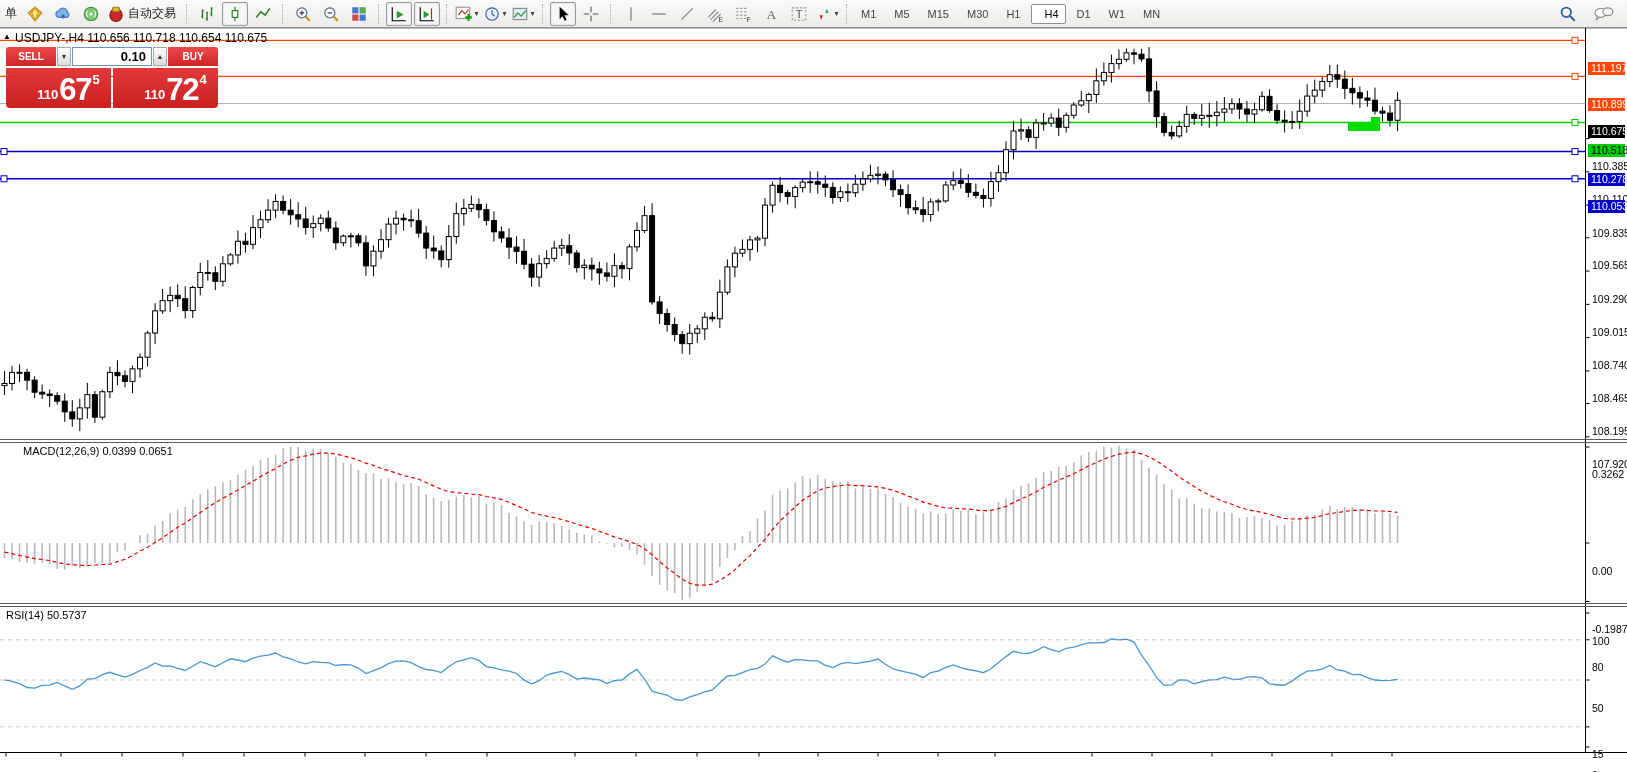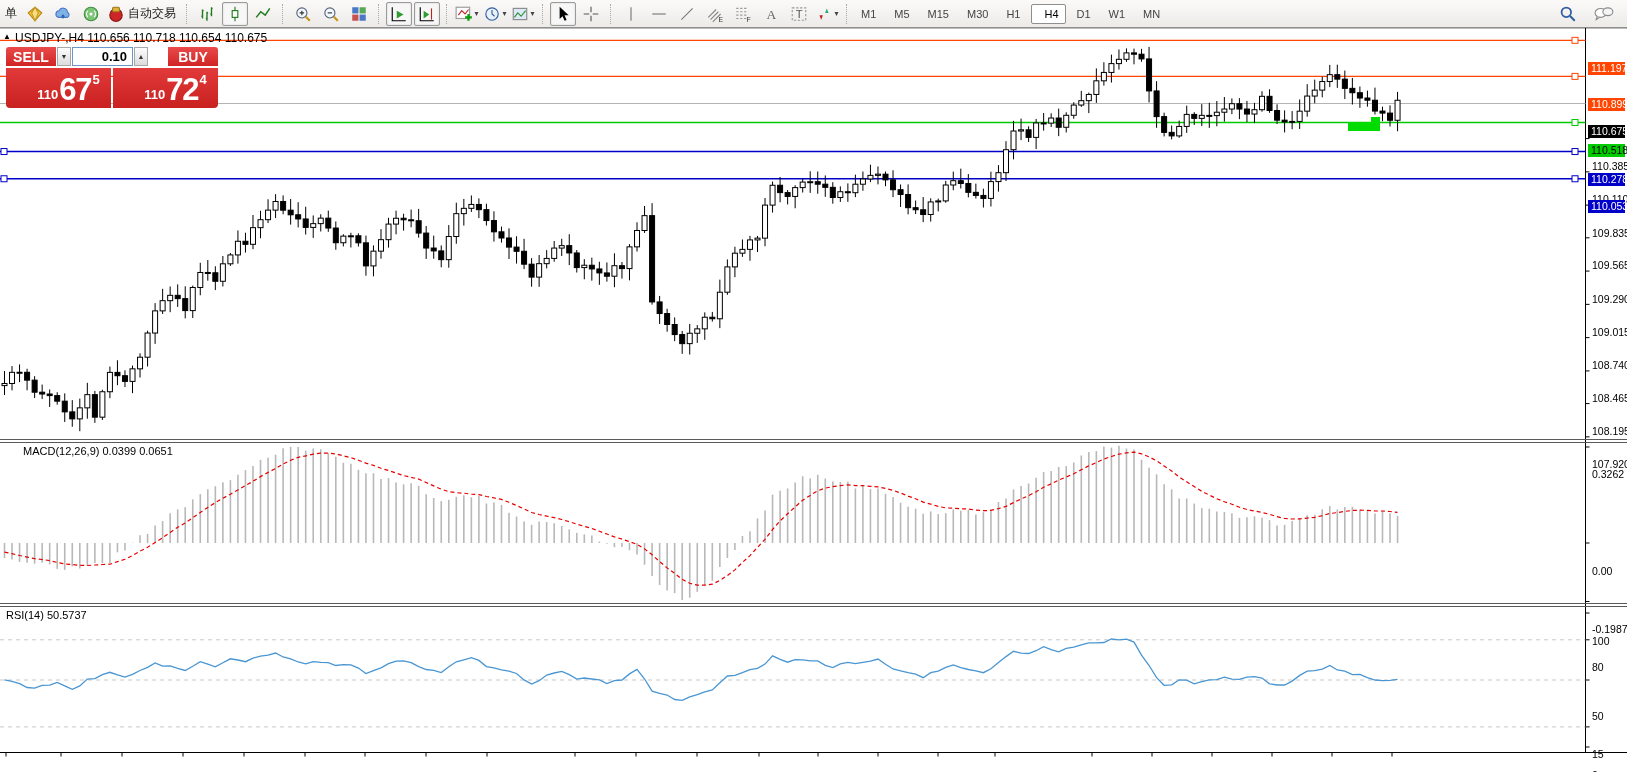--- a/index.html
+++ b/index.html
@@ -24,24 +24,24 @@
   .plabel{position:absolute;left:1588px;width:37px;height:13px;font-size:10.5px;line-height:13px;
     padding-left:3px;box-sizing:border-box;white-space:nowrap;z-index:5;}
   .ptick{position:absolute;left:1592px;font-size:10.5px;color:#000;line-height:11px;white-space:nowrap;z-index:4;}
   .indlabel{position:absolute;font-size:11px;color:#000;z-index:5;white-space:nowrap;}
   #chart-title{position:absolute;left:15px;top:3px;font-size:12px;color:#000;z-index:6;white-space:nowrap;}
   #collapse-arrow{position:absolute;left:3px;top:4px;font-size:8px;color:#000;z-index:6;}
   #annotation{position:absolute;left:1136px;top:94px;font-size:21px;font-weight:700;z-index:7;white-space:nowrap;}
   
   #oneclick{position:absolute;left:6px;top:19px;width:212px;z-index:8;}
   .ocrow1{display:flex;height:19px;gap:1px;}
-  .ocbtn{width:50px;background:linear-gradient(#ea4a4a,#d02525);color:#fff;font-size:14px;font-weight:700;
+  .ocbtn{width:50px;background:linear-gradient(#ea4a4a,#d02525);color:#fff;font-size:10px;font-weight:700;
     display:flex;align-items:center;justify-content:center;}
   .ocbtn.sell{border-radius:3px 0 0 0;}
-  .ocbtn.buy{border-radius:0 3px 0 0;margin-left:19px;}
+  .ocbtn.buy{border-radius:0 3px 0 0;}
   .spin{width:14px;background:linear-gradient(#fdfdfd,#dcdcdc);border:1px solid #a8a8a8;box-sizing:border-box;
     font-size:7px;color:#333;display:flex;align-items:center;justify-content:center;}
   .vol{flex:1;background:#fff;border:1px solid #6a96c8;box-sizing:border-box;text-align:right;
     font-size:13px;font-weight:700;color:#000;line-height:17px;padding-right:5px;}
   .ocrow2{display:flex;gap:2px;margin-top:2px;}
   .ocprice{flex:1;height:40px;background:linear-gradient(#e23a3a,#c92020);color:#fff;
     display:flex;align-items:flex-end;justify-content:center;padding-bottom:3px;box-sizing:border-box;}
   .ocprice.sell{border-radius:0 0 0 4px;}
   .ocprice.buy{border-radius:0 0 4px 0;}
   .oc-small{font-size:13px;font-weight:700;margin-bottom:3px;margin-left:20px;}
@@ -919,18 +919,18 @@
         <div class="ptick" style="top: 298.86px;">109.015</div>
         <div class="ptick" style="top: 332.135px;">108.740</div>
         <div class="ptick" style="top: 365.41px;">108.465</div>
         <div class="ptick" style="top: 398.08px;">108.195</div>
         <div class="ptick" style="top: 431.355px;">107.920</div>
         <div class="ptick" style="top: 441.499px;">0.3262</div>
         <div class="ptick" style="top: 537.5px;">0.00</div>
         <div class="ptick" style="top: 595.977px;">-0.1987</div>
         <div class="ptick" style="top: 607.5px;">100</div>
         <div class="ptick" style="top: 634.3px;">80</div>
-        <div class="ptick" style="top: 674.5px; margin-top: 8px;">50</div>
+        <div class="ptick" style="top: 674.5px;">50</div>
         <div class="ptick" style="top: 721.4px;">15</div>
         <div class="ptick" style="top: 741.5px;">0</div>
       </div>
   </div>
 </div>
 
 </body></html>

